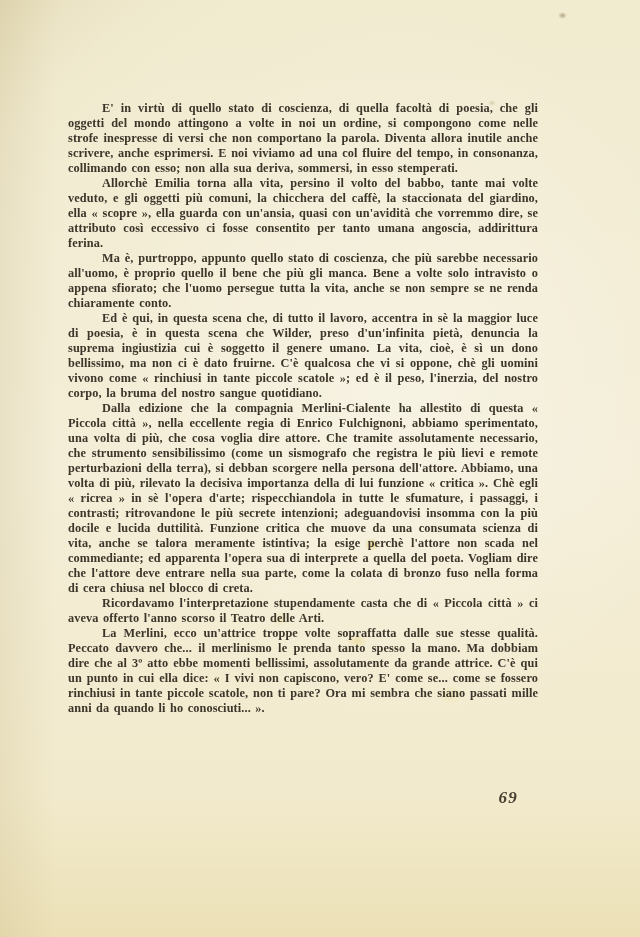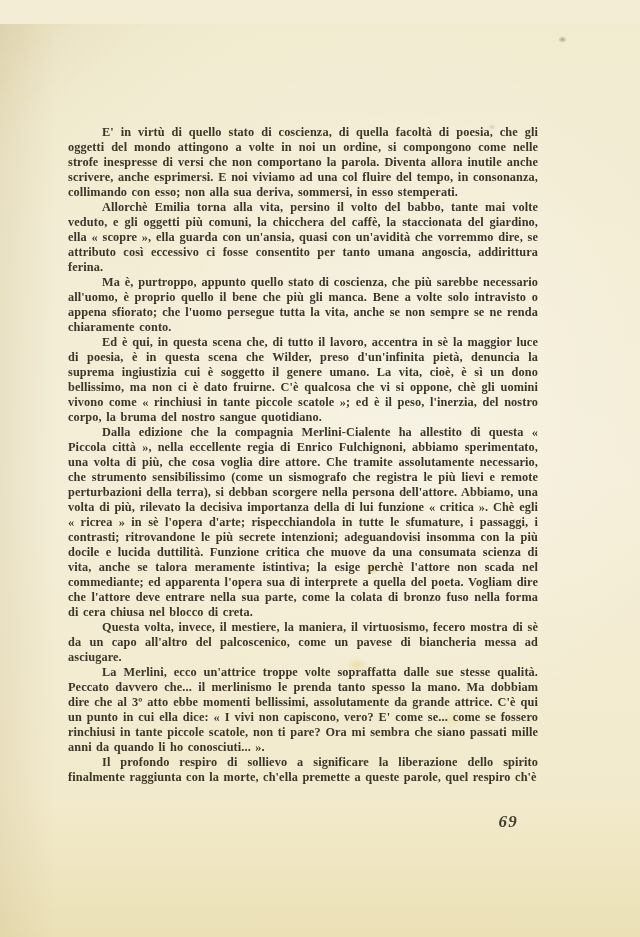--- a/index.html
+++ b/index.html
@@ -14,21 +14,20 @@
     font-family: "Liberation Serif", "DejaVu Serif", serif;
     background: #f3edd5;
   }
   
   .scan-page {
     position: absolute;
     inset: 0;
     background:
       radial-gradient(ellipse 430px 520px at 63% 40%, rgba(255,255,255,0.30), rgba(255,255,255,0) 72%),
       linear-gradient(180deg, #f1ebd0 0%, #f4eed8 50%, #f2eacc 85%, #ebe0b6 100%);
-    margin-top: 24px;
   }
   
   .edge-shade-left {
     position: absolute;
     left: 0; top: 0; bottom: 0;
     width: 56px;
     background: linear-gradient(90deg, rgba(196,180,132,0.22), rgba(196,180,132,0));
   }
   
   .corner-shade {
@@ -99,19 +98,18 @@
   <div class="stain stain-4"></div>
   <div class="stain stain-5"></div>
   <div class="stain stain-6"></div>
 
   <main class="text-block">
     <p>E' in virtù di quello stato di coscienza, di quella facoltà di poesia, che gli oggetti del mondo attingono a volte in noi un ordine, si compongono come nelle strofe inespresse di versi che non comportano la parola. Diventa allora inutile anche scrivere, anche esprimersi. E noi viviamo ad una col fluire del tempo, in consonanza, collimando con esso; non alla sua deriva, sommersi, in esso stemperati.</p>
     <p>Allorchè Emilia torna alla vita, persino il volto del babbo, tante mai volte veduto, e gli oggetti più comuni, la chicchera del caffè, la staccionata del giardino, ella « scopre », ella guarda con un'ansia, quasi con un'avidità che vorremmo dire, se attributo così eccessivo ci fosse consentito per tanto umana angoscia, addirittura ferina.</p>
     <p>Ma è, purtroppo, appunto quello stato di coscienza, che più sarebbe necessario all'uomo, è proprio quello il bene che più gli manca. Bene a volte solo intravisto o appena sfiorato; che l'uomo persegue tutta la vita, anche se non sempre se ne renda chiaramente conto.</p>
     <p>Ed è qui, in questa scena che, di tutto il lavoro, accentra in sè la maggior luce di poesia, è in questa scena che Wilder, preso d'un'infinita pietà, denuncia la suprema ingiustizia cui è soggetto il genere umano. La vita, cioè, è sì un dono bellissimo, ma non ci è dato fruirne. C'è qualcosa che vi si oppone, chè gli uomini vivono come « rinchiusi in tante piccole scatole »; ed è il peso, l'inerzia, del nostro corpo, la bruma del nostro sangue quotidiano.</p>
     <p>Dalla edizione che la compagnia Merlini-Cialente ha allestito di questa « Piccola città », nella eccellente regia di Enrico Fulchignoni, abbiamo sperimentato, una volta di più, che cosa voglia dire attore. Che tramite assolutamente necessario, che strumento sensibilissimo (come un sismografo che registra le più lievi e remote perturbazioni della terra), si debban scorgere nella persona dell'attore. Abbiamo, una volta di più, rilevato la decisiva importanza della di lui funzione « critica ». Chè egli « ricrea » in sè l'opera d'arte; rispecchiandola in tutte le sfumature, i passaggi, i contrasti; ritrovandone le più secrete intenzioni; adeguandovisi insomma con la più docile e lucida duttilità. Funzione critica che muove da una consumata scienza di vita, anche se talora meramente istintiva; la esige perchè l'attore non scada nel commediante; ed apparenta l'opera sua di interprete a quella del poeta. Vogliam dire che l'attore deve entrare nella sua parte, come la colata di bronzo fuso nella forma di cera chiusa nel blocco di creta.</p>
-    <p>Questa volta, invece, il mestiere, la maniera, il virtuosismo, fecero mostra di sè da un capo all'altro del palcoscenico, come un pavese di biancheria messa ad asciugare.</p>
+    <p>Ricordavamo l'interpretazione stupendamente casta che di « Piccola città » ci aveva offerto l'anno scorso il Teatro delle Arti.</p>
     <p>La Merlini, ecco un'attrice troppe volte sopraffatta dalle sue stesse qualità. Peccato davvero che... il merlinismo le prenda tanto spesso la mano. Ma dobbiam dire che al 3º atto ebbe momenti bellissimi, assolutamente da grande attrice. C'è qui un punto in cui ella dice: « I vivi non capiscono, vero? E' come se... come se fossero rinchiusi in tante piccole scatole, non ti pare? Ora mi sembra che siano passati mille anni da quando li ho conosciuti... ».</p>
-    <p>Il profondo respiro di sollievo a significare la liberazione dello spirito finalmente raggiunta con la morte, ch'ella premette a queste parole, quel respiro ch'è</p>
   </main>
 
   <div class="page-number">69</div>
 </div>
 
 </body></html>

